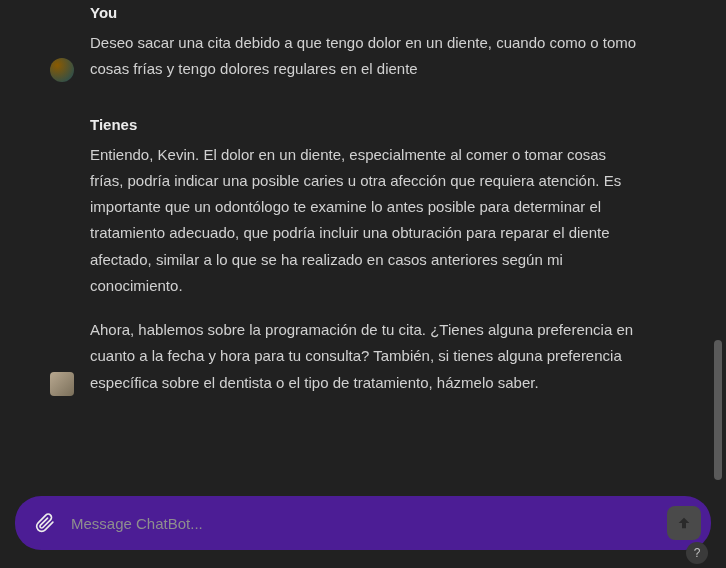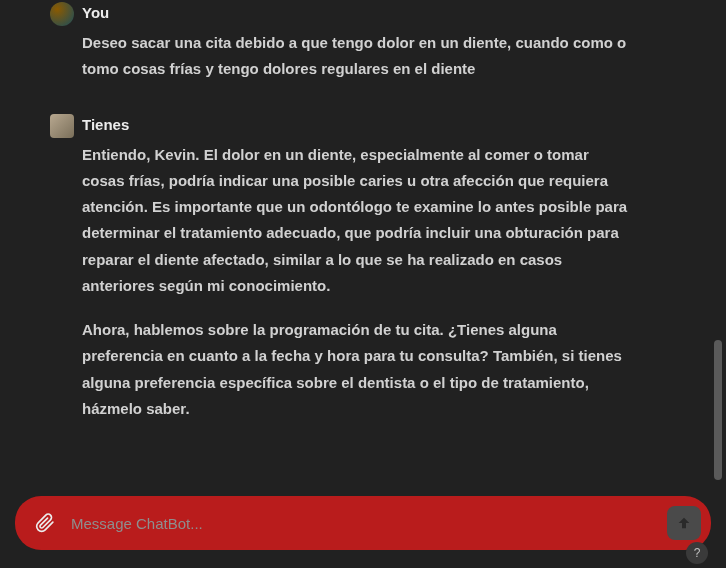--- a/index.html
+++ b/index.html
@@ -18,22 +18,23 @@
       overflow: hidden;
       position: relative;
     }
     .chat-container {
       padding: 0 50px 0 50px;
       height: 490px;
       overflow-y: auto;
     }
     .message {
       display: flex;
-      gap: 8px;
+      gap: 16px;
       margin-bottom: 30px;
+      align-items: flex-end;
     }
     .avatar {
       width: 24px;
       height: 24px;
       border-radius: 50%;
       flex-shrink: 0;
       margin-top: 2px;
     }
     .avatar-user {
       background: radial-gradient(circle at 30% 30%, #8b5a00, #1a4d5c);
@@ -52,31 +53,30 @@
       margin-bottom: 4px;
       font-size: 15px;
     }
     .message-text {
       color: #d1d1d1;
       font-size: 15px;
       line-height: 1.75;
     }
     .message-text p {
       margin-bottom: 18px;
-      font-weight: bold;
     }
     .message-text p:last-child {
       margin-bottom: 0;
     }
     .input-bar {
       position: absolute;
       bottom: 18px;
       left: 15px;
       right: 15px;
-      background: #b91c1c;
+      background: #4c1d95;
       border-radius: 26px;
       height: 54px;
       display: flex;
       align-items: center;
       padding: 0 10px 0 18px;
       gap: 14px;
     }
     .attach-icon {
       width: 24px;
       height: 24px;

